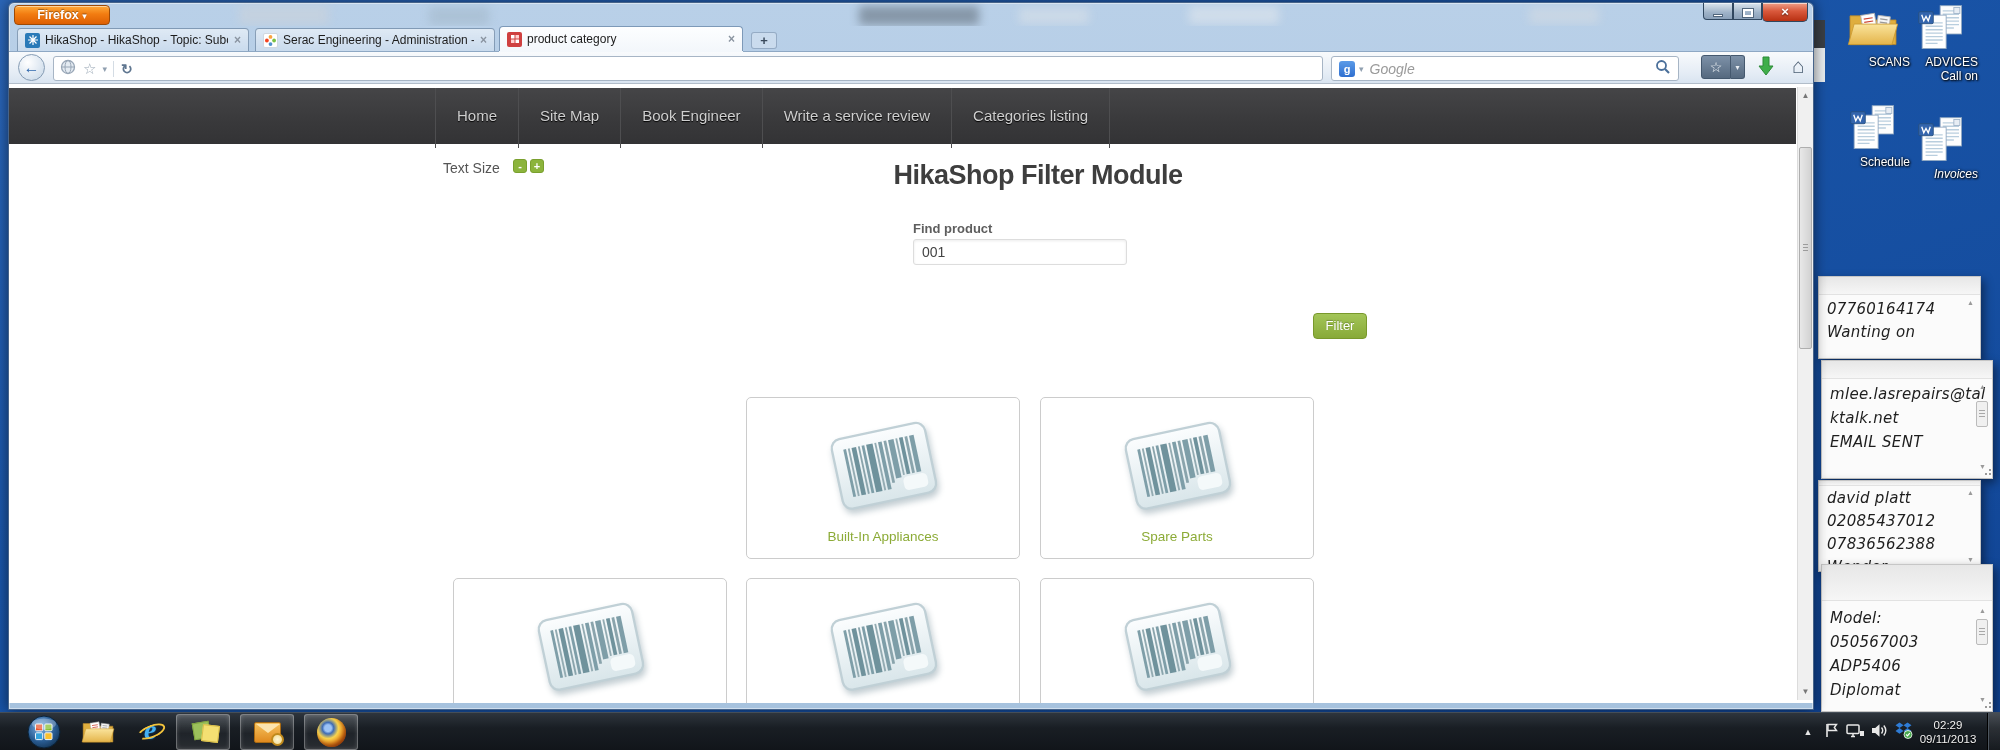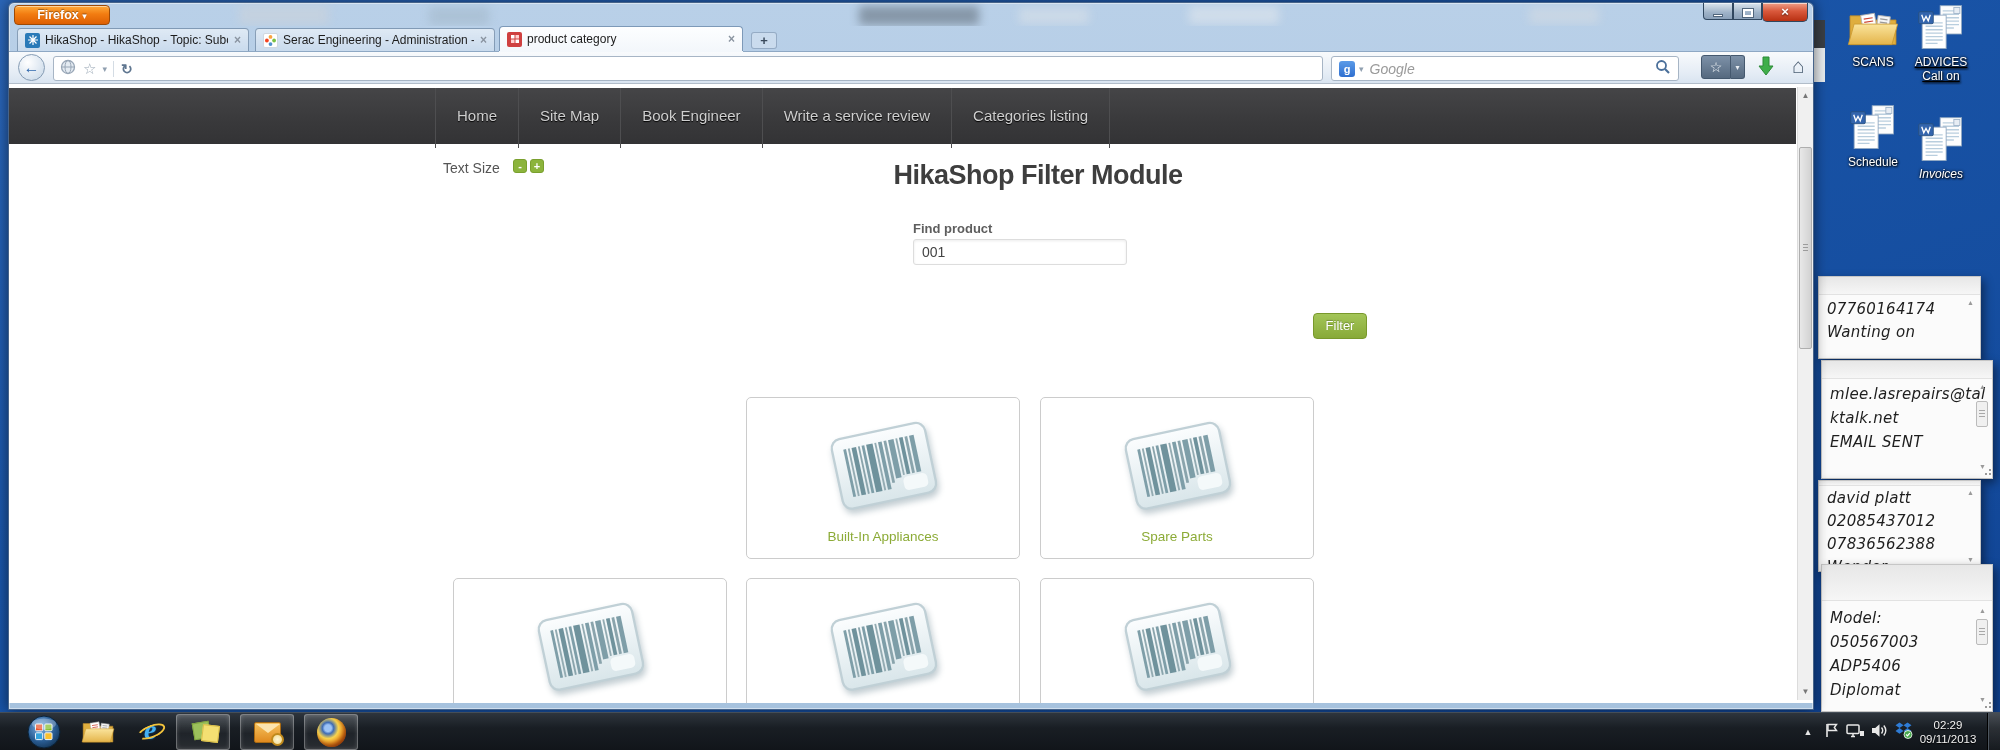--- a/index.html
+++ b/index.html
@@ -105,21 +105,21 @@
 
   .vscroll { position:absolute; right:0; top:3px; bottom:3px; width:16px; background:#f0f0f0; border-left:1px solid #dcdcdc; }
   .vs-arrow { position:absolute; left:0; right:0; text-align:center; color:#777; font-size:8px; }
   .vs-up { top:4px; } .vs-down { bottom:4px; }
   .vs-thumb { position:absolute; left:1px; width:13px; top:60px; height:202px; background:linear-gradient(90deg,#e8e8e8,#d2d2d2);
     border:1px solid #aeaeae; border-radius:2px; }
   .vs-grip { position:absolute; left:3px; right:3px; top:50%; margin-top:-4px; height:8px;
     background: repeating-linear-gradient(#9c9c9c 0 1px, transparent 1px 3px); }
 
   
-  .dicon { position:absolute; width:74px; text-align:center; z-index:2; }
+  .dicon { position:absolute; width:74px; text-align:right; z-index:2; }
   .dicon .art { height:50px; display:flex; align-items:flex-end; justify-content:center; }
   .dicon .lbl { margin-top:3px; font-size:12px; color:#fff; text-shadow:1px 1px 2px #000, 0 0 3px #000; line-height:14px; }
 
   
   .note { position:absolute; background:#fbfbfb; border:1px solid #c6c6c6; box-shadow:3px 4px 9px rgba(0,0,0,.45); }
   .note-head { height:18px; background:linear-gradient(#e7e7e7,#f6f6f6); border-bottom:1px solid #e2e2e2; }
   .note-body { position:relative; padding:3px 20px 2px 8px; font-family:"DejaVu Sans",sans-serif; font-style:italic;
     font-size:15px; color:#1e1e1e; letter-spacing:.3px; line-height:23px; white-space:nowrap; overflow:hidden; }
   .note-scroll { position:absolute; right:3px; top:22px; bottom:8px; width:13px; }
   .ns-arrow { position:absolute; left:0; right:0; text-align:center; color:#9a9a9a; font-size:7px; }
@@ -232,21 +232,21 @@
   <div class="sliver" style="left:1814px; top:48px; width:11px; height:34px; background:#e8ecef;"></div>
 
   <div class="dicon" style="left:1836px; top:2px;">
     <div class="art">
         <svg width="54" height="46">
           <use href="#sym-folder"></use>
         </svg>
       </div>
     <div class="lbl">SCANS</div>
   </div>
-  <div class="dicon" style="left:1904px; top:2px;text-decoration:underline;">
+  <div class="dicon" style="left:1904px; top:2px;">
     <div class="art">
         <svg width="50" height="48">
           <use href="#sym-doc"></use>
         </svg>
       </div>
     <div class="lbl">ADVICES Call on</div>
   </div>
   <div class="dicon" style="left:1836px; top:102px;">
     <div class="art">
         <svg width="50" height="48">

